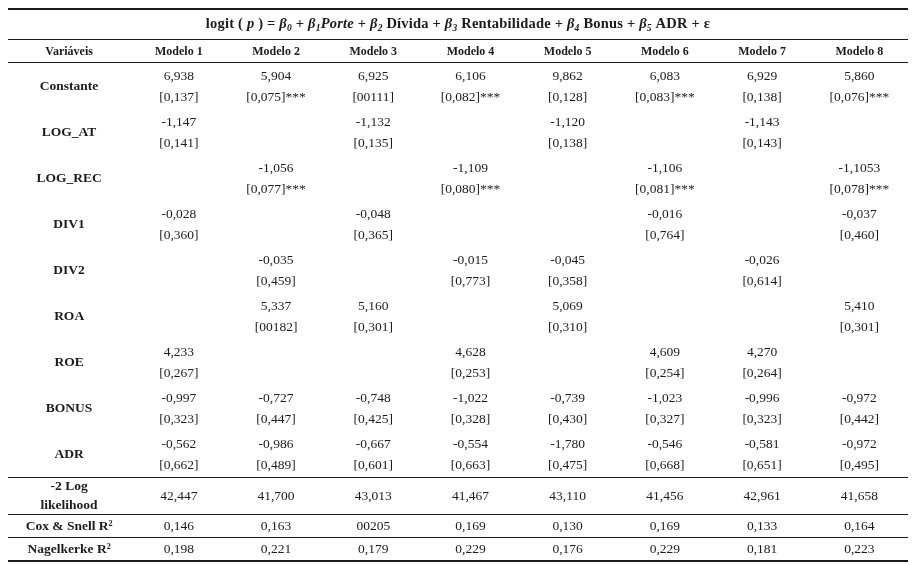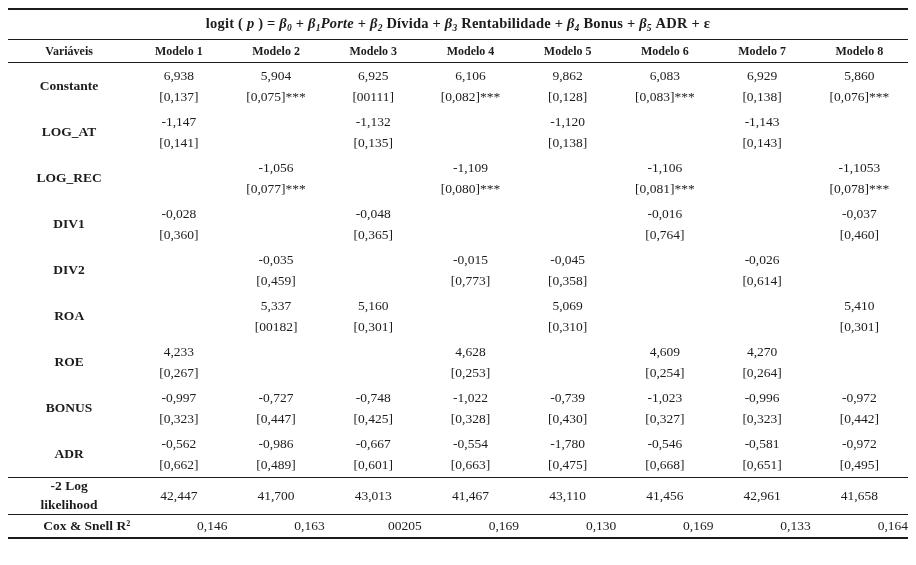--- a/index.html
+++ b/index.html
@@ -27,21 +27,21 @@
     font-size:12px;font-weight:bold;border-bottom:1.6px solid #1b1b1b;
   }
   tbody.vars td{
     height:46px;padding:0;text-align:center;vertical-align:middle;font-size:13.5px;
   }
   tbody.vars .stack div{line-height:21px;height:21px;}
   td.varname{font-size:13.5px;font-weight:bold;}
   tbody.summary td{text-align:center;vertical-align:middle;font-size:13.5px;padding:0;}
   tr.sum-first td{height:33px;border-top:1.7px solid #1b1b1b;border-bottom:1.3px solid #1b1b1b;}
   tr.sum-first td.varname .wrap{display:inline-block;max-width:68px;line-height:19px;margin-top:-2px;}
-  tr.sum-mid td{height:22px;border-bottom:1.3px solid #1b1b1b;text-align:right;}
+  tr.sum-mid td{height:22px;border-bottom:1.3px solid #1b1b1b;}
   tr.sum-last td{height:22px;}
 </style>
 </head>
 <body>
 
 <div class="page">
   <table>
     <colgroup>
       <col class="c-var">
       <col class="c-model">
@@ -546,15 +546,26 @@
           <td class="varname">Cox &amp; Snell R²</td>
           <td>0,146</td>
           <td>0,163</td>
           <td>00205</td>
           <td>0,169</td>
           <td>0,130</td>
           <td>0,169</td>
           <td>0,133</td>
           <td>0,164</td>
         </tr>
+        <tr class="sum-last">
+          <td class="varname">Nagelkerke R²</td>
+          <td>0,198</td>
+          <td>0,221</td>
+          <td>0,179</td>
+          <td>0,229</td>
+          <td>0,176</td>
+          <td>0,229</td>
+          <td>0,181</td>
+          <td>0,223</td>
+        </tr>
       </tbody>
   </table>
 </div>
 
 </body></html>

